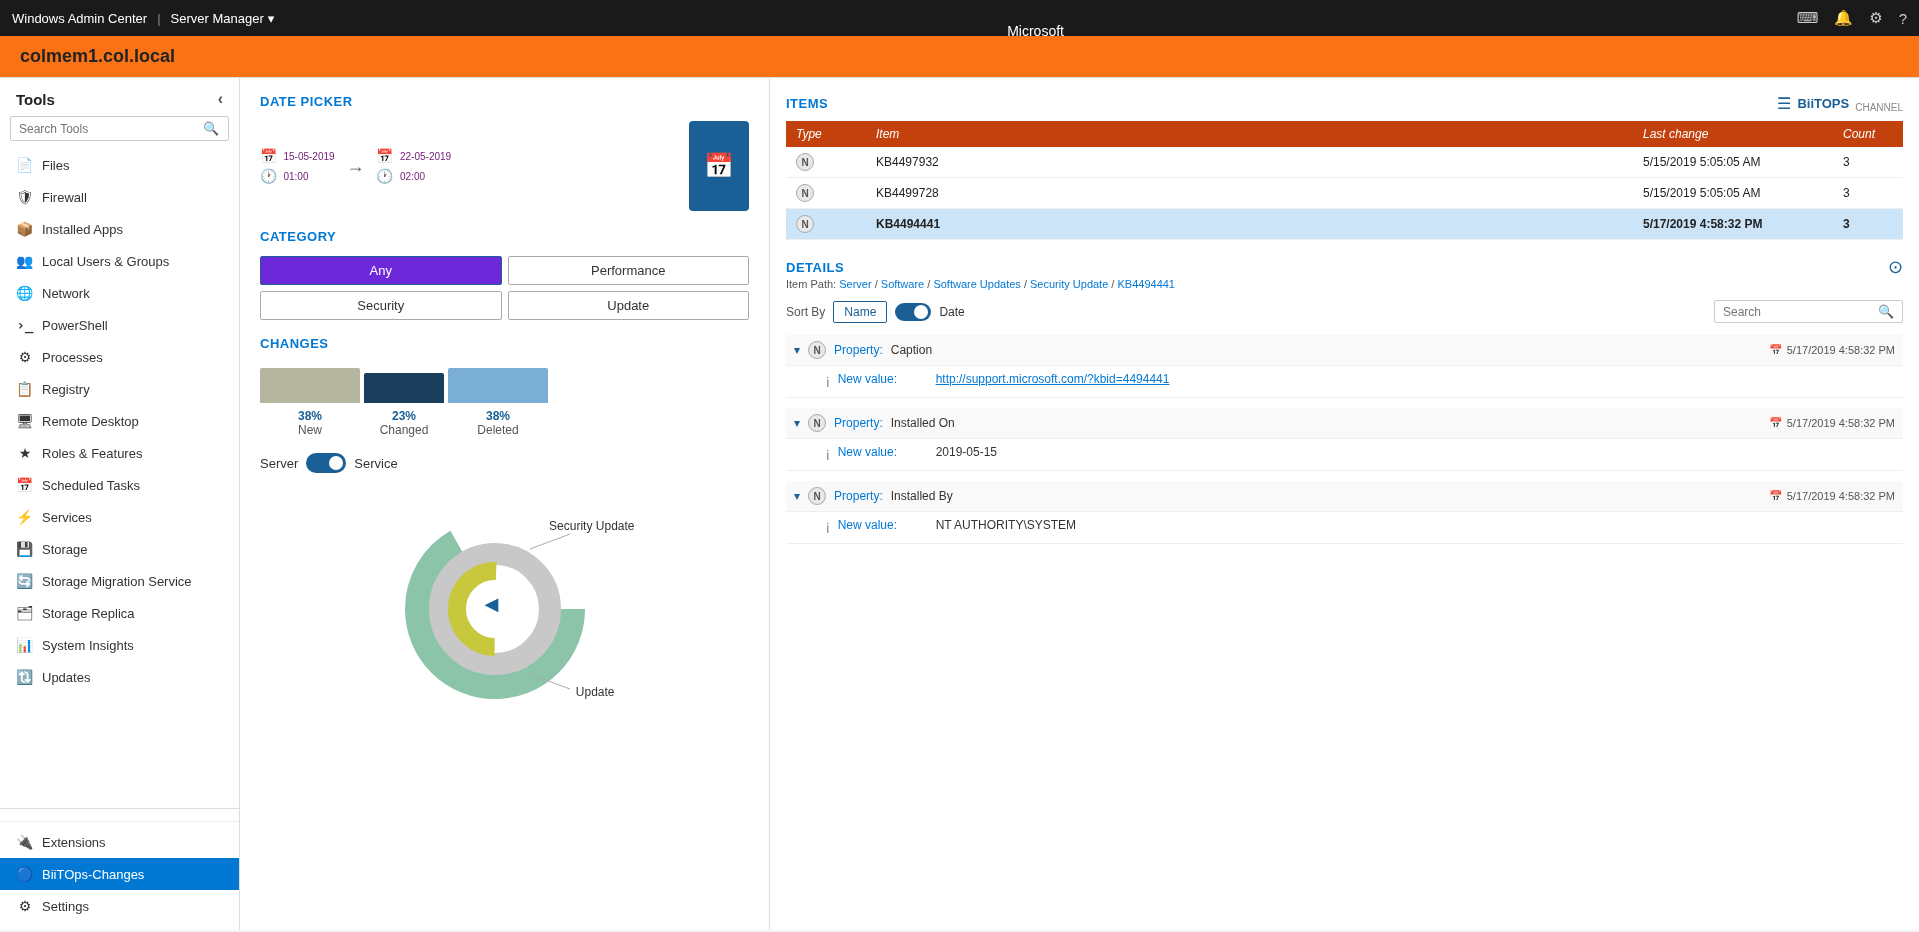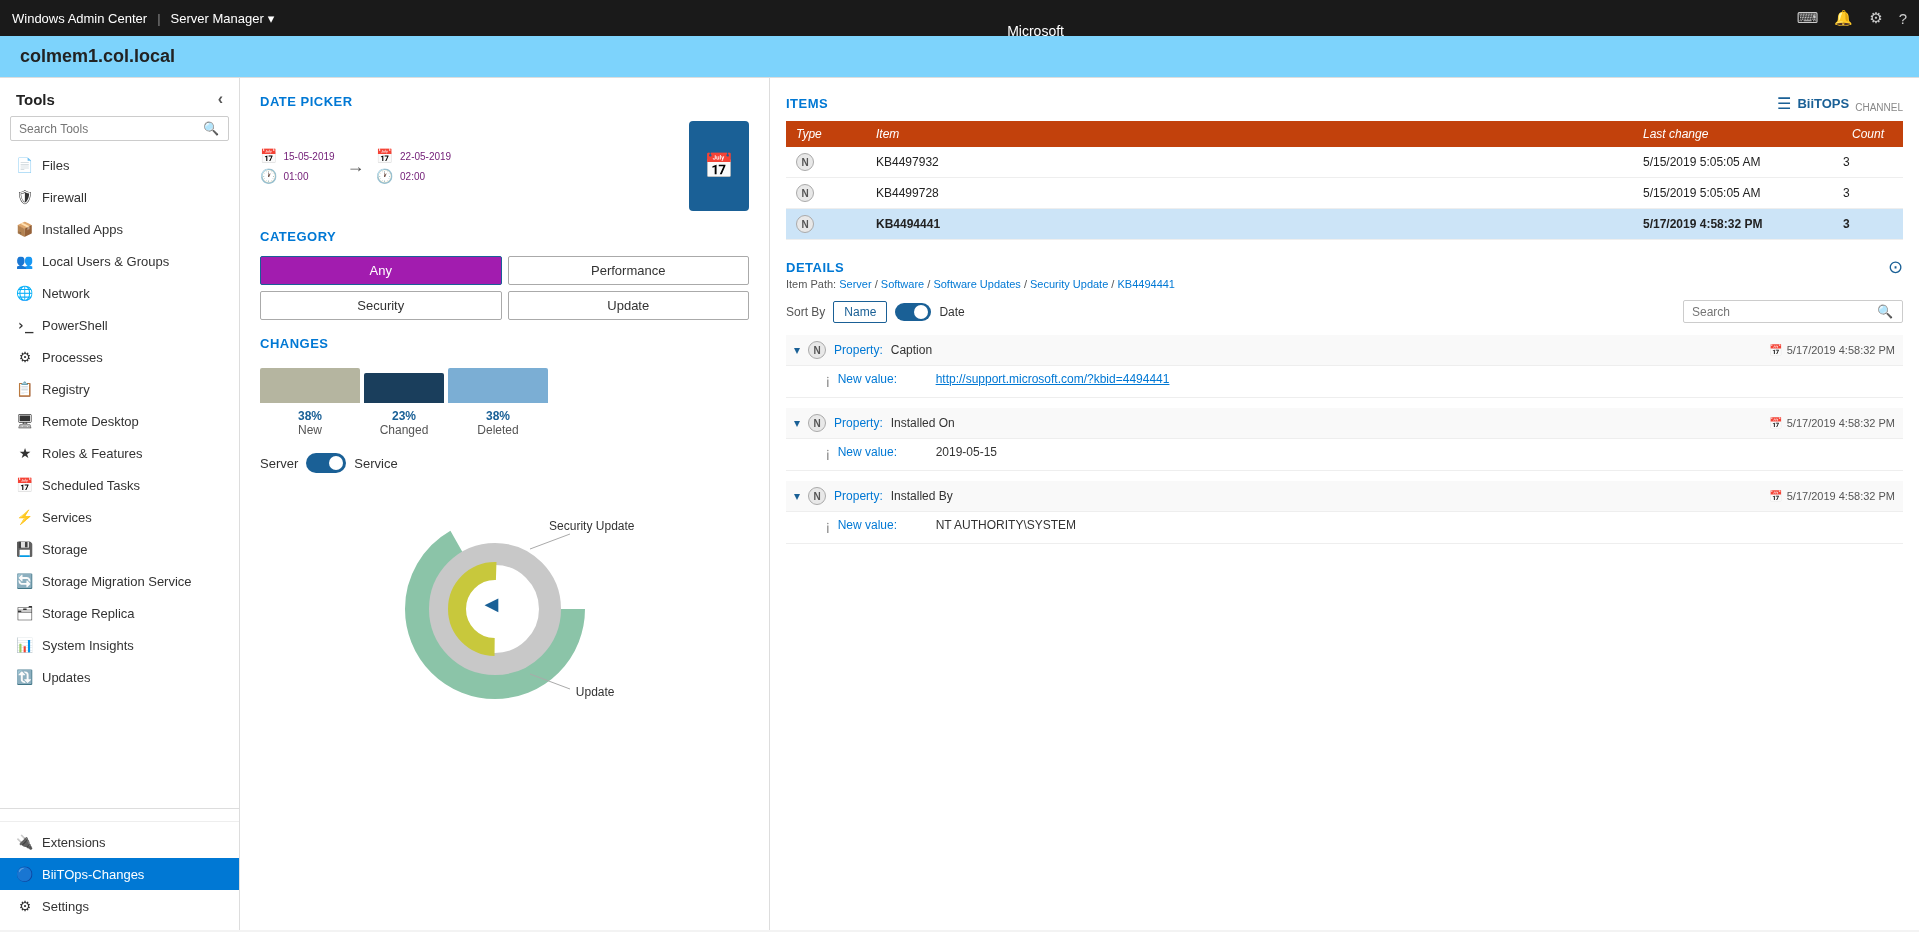--- a/index.html
+++ b/index.html
@@ -15,21 +15,21 @@
       justify-content: space-between;
       color: #fff;
     }
     .top-nav-left { display: flex; align-items: center; gap: 10px; font-size: 13px; }
     .top-nav-center { display: flex; align-items: center; gap: 6px; flex-direction: column; }
     .ms-logo-grid { display: grid; grid-template-columns: 1fr 1fr; gap: 2px; width: 20px; height: 20px; }
     .top-nav-right { display: flex; align-items: center; gap: 16px; color: #ccc; font-size: 15px; }
 
     
     .page-header {
-      background: #7dd3fc;
+      background: #f97316;
       padding: 10px 20px;
       border-bottom: 1px solid #ddd;
       font-size: 18px;
       font-weight: 600;
     }
 
     
     .main-layout {
       display: flex;
       height: calc(932px - 36px - 44px);
@@ -138,21 +138,21 @@
     .cat-btn {
       padding: 6px 12px;
       border: 1px solid #aaa;
       background: #fff;
       cursor: pointer;
       font-size: 13px;
       color: #333;
       border-radius: 2px;
       text-align: center;
     }
-    .cat-btn.active { background: #a21caf; color: #fff; border-color: #1a6096; }
+    .cat-btn.active { background: #6d28d9; color: #fff; border-color: #1a6096; }
 
     
     .changes-area { margin-bottom: 16px; }
     .changes-bars {
       display: flex;
       gap: 4px;
       margin-bottom: 6px;
       height: 40px;
       align-items: flex-end;
     }
@@ -254,21 +254,21 @@
     }
     .sort-toggle::after {
       content: ''; position: absolute; right: 3px; top: 2px;
       width: 14px; height: 14px; background: #fff; border-radius: 50%;
     }
     .sort-date-label { font-size: 12px; color: #333; }
 
     .search-control {
       display: flex; align-items: center;
       border: 1px solid #ccc; border-radius: 2px; padding: 3px 8px;
-      width: 220px;
+      width: 189px;
     }
     .search-control input { border: none; outline: none; flex: 1; font-size: 12px; }
     .search-control .s-icon { color: #555; }
 
     
     .detail-group { margin-bottom: 10px; }
     .detail-row-header {
       display: flex; align-items: center; gap: 8px;
       padding: 6px 8px;
       background: #f9f9f9;
@@ -534,21 +534,21 @@
             <span style="color:#1a6096;font-weight:700;">BiiTOPS</span>
             <span style="color:#888;font-size:10px;align-self:flex-end;">CHANNEL</span>
           </div>
         </div>
         <table class="items-table">
           <thead>
             <tr>
               <th style="width:80px;">Type</th>
               <th>Item</th>
               <th style="width:200px;">Last change</th>
-              <th style="width:70px;text-align:center;">Count</th>
+              <th style="width:70px;">Count</th>
             </tr>
           </thead>
           <tbody>
             <tr class="table-row">
               <td><span class="n-badge">N</span></td>
               <td>KB4497932</td>
               <td>5/15/2019 5:05:05 AM</td>
               <td>3</td>
             </tr>
             <tr class="table-row">

